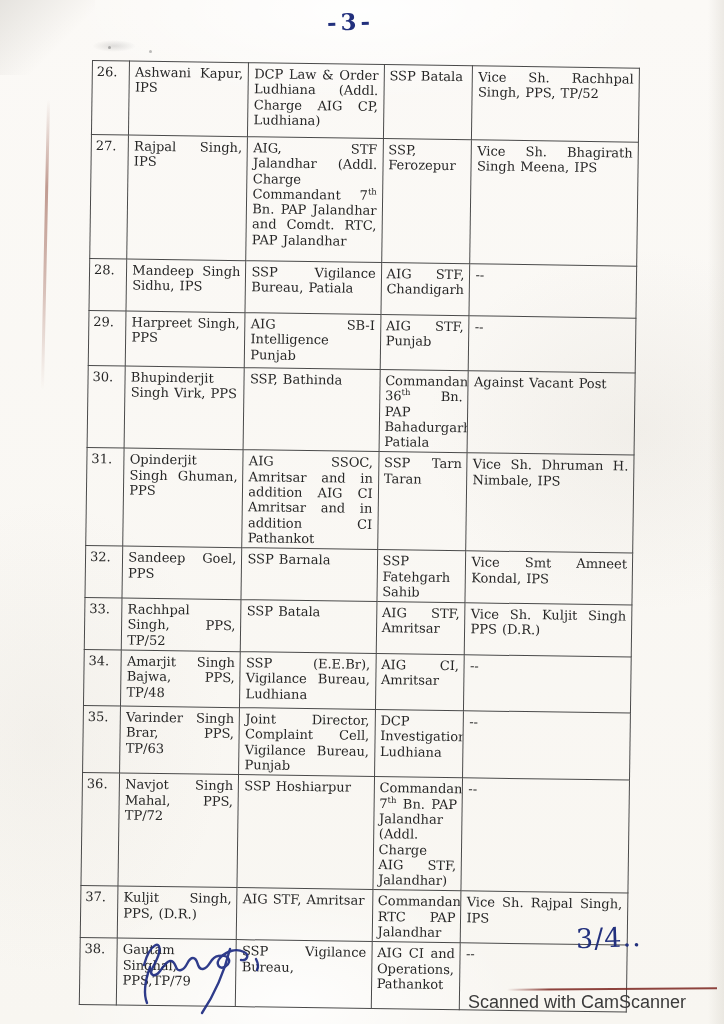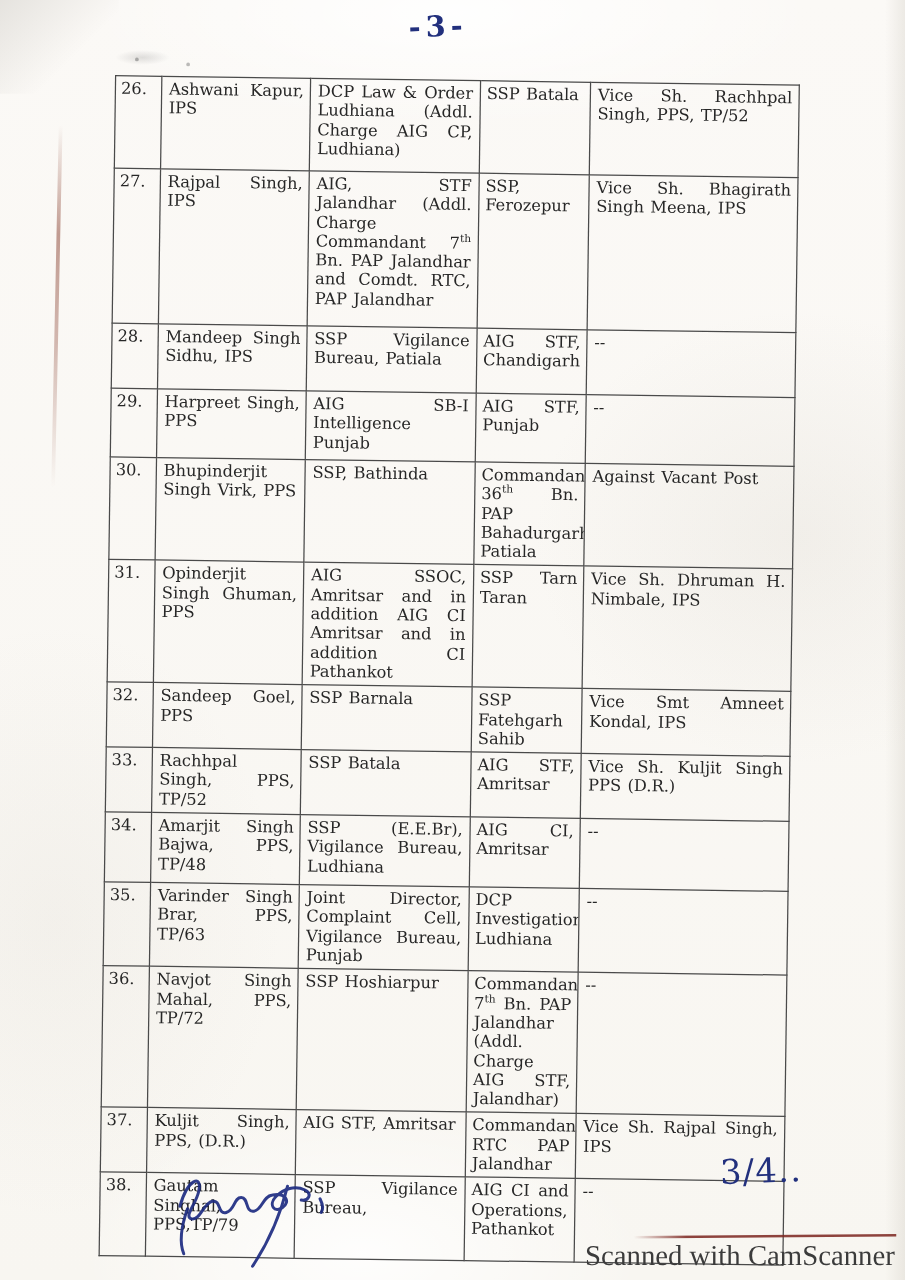--- a/index.html
+++ b/index.html
@@ -101,21 +101,21 @@
     font-family:"DejaVu Serif", serif;font-size:27px;
     color:var(--ink-blue);letter-spacing:1px;transform:rotate(-2deg);
   }
   .camscanner-line{
     position:absolute;left:507px;top:988px;width:210px;height:2px;
     background:linear-gradient(to right, rgba(123,36,30,0), rgba(123,36,30,.85) 20%, rgba(123,36,30,.85));
     transform:rotate(-0.4deg);
   }
   .camscanner-credit{
     position:absolute;left:468px;top:992px;width:236px;
-    font-family:Liberation Serif, serif;font-size:23px;
+    font-family:Liberation Sans, sans-serif;font-size:18px;
     color:var(--camscanner-text);white-space:nowrap;
   }
 </style>
 </head>
 <body>
 
 <div class="page-scan">
 
   <div class="corner-shade"></div>
   <div class="right-edge-shade"></div>

